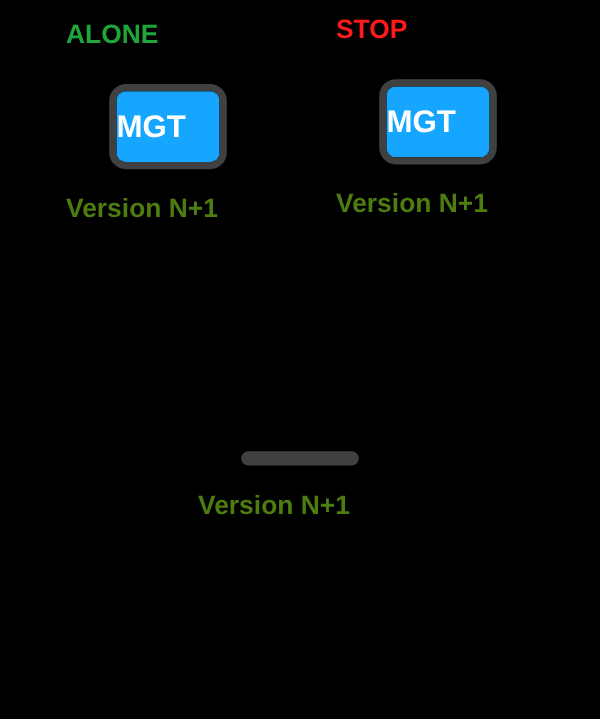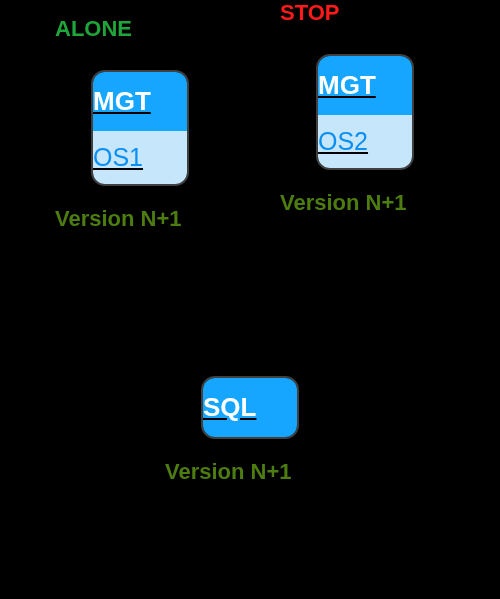--- a/index.html
+++ b/index.html
@@ -21,24 +21,23 @@
     font-weight: 600;
     margin-bottom: 26px;
     height: 28px;
   }
   .status.green { color: #1fa63a; }
   .status.red   { color: #ff1a1a; }
   .status.none  { visibility: hidden; }
   .box {
     width: 98px;
     margin: 0 auto;
-    border: 2px solid #404040;
+    border: 6px solid #404040;
     border-radius: 14px;
     overflow: hidden;
-    text-decoration: underline;
   }
   .box .top {
     background: #16a6ff;
     color: #fff;
     font-size: 26px;
     font-weight: 600;
     padding: 14px 0 14px;
   }
   .box .bottom {
     background: #c5e6fb;
@@ -49,43 +48,40 @@
   }
   .version {
     margin-top: 20px;
     color: #4d7c0f;
     font-size: 22px;
     font-weight: 600;
     white-space: nowrap;
   }
   
   #n1 { left: 55px;  top: 16px; }
-  #n2 { left: 280px; top: 0; }
+  #n2 { left: 280px; top: 12px; }
   #n3 { left: 165px; top: 322px; }
 </style>
 </head>
 <body>
 
 <div class="node" id="n1">
   <div class="status green">ALONE</div>
   <div class="box">
     <div class="top">MGT</div>
-    <div class="bottom">OS1</div>
   </div>
   <div class="version">Version N+1</div>
 </div>
 
 <div class="node" id="n2">
   <div class="status red">STOP</div>
   <div class="box">
     <div class="top">MGT</div>
-    <div class="bottom">OS2</div>
   </div>
   <div class="version">Version N+1</div>
 </div>
 
 <div class="node" id="n3">
   <div class="status none"></div>
   <div class="box">
-    <div class="top">SQL</div>
   </div>
   <div class="version">Version N+1</div>
 </div>
 
 </body></html>

